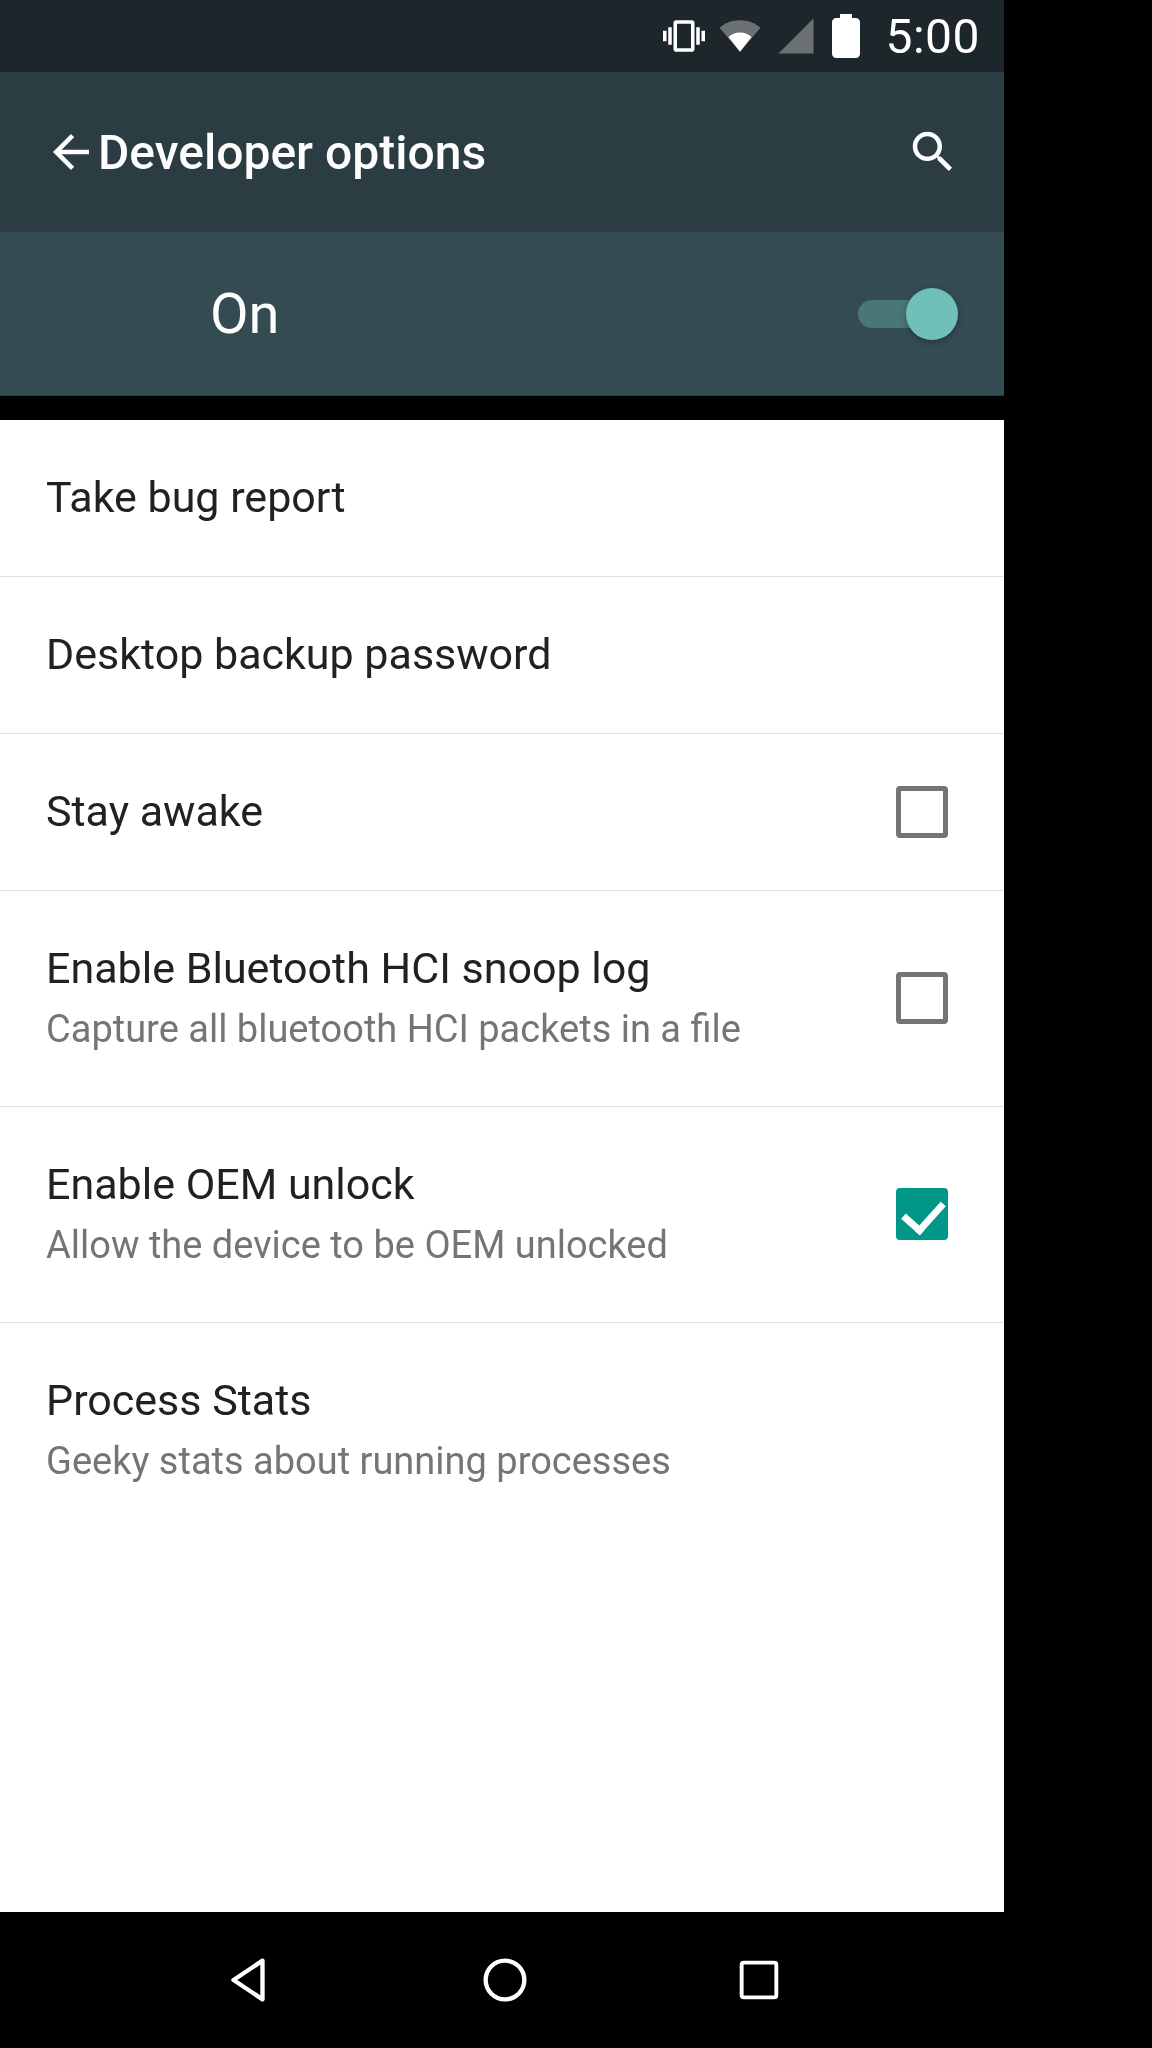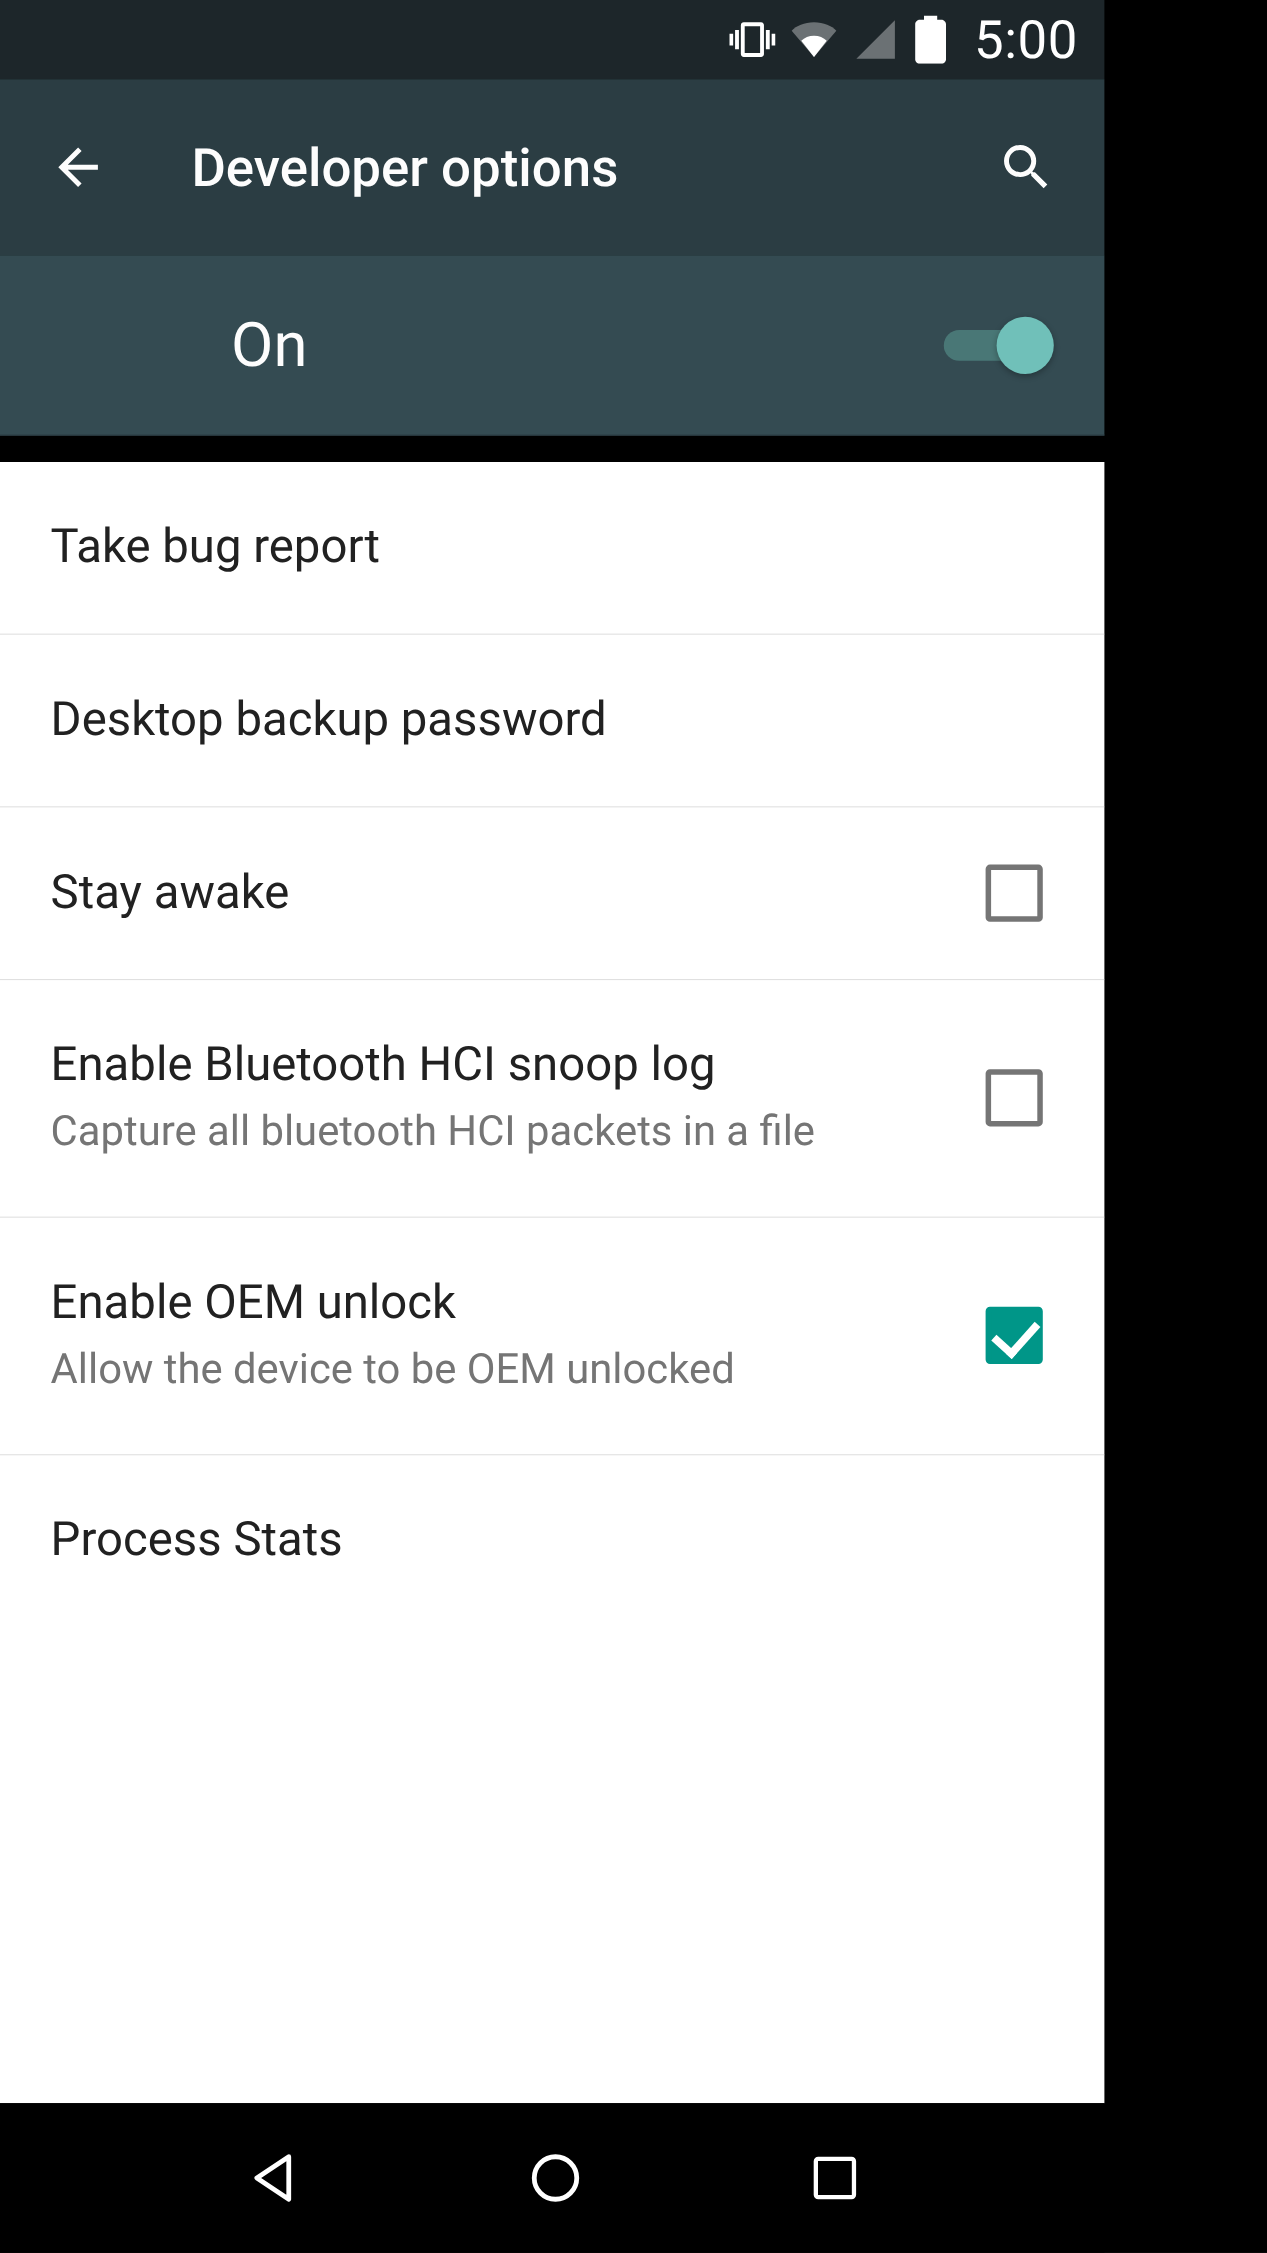--- a/index.html
+++ b/index.html
@@ -5,21 +5,21 @@
   * { margin: 0; padding: 0; box-sizing: border-box; }
   html, body { width: 1152px; height: 2048px; font-family: Roboto, "Helvetica Neue", Arial, sans-serif; background: #000; overflow: hidden; }
   .screen { width: 1004px; height: 2048px; display: flex; flex-direction: column; }
 
   
   .status-bar { height: 72px; background: #1d262a; display: flex; align-items: center; justify-content: flex-end; padding: 0 24px; gap: 14px; color: #fff; }
   .status-bar .time { font-size: 48px; font-weight: 400; letter-spacing: 0.5px; margin-left: 10px; }
   .status-bar svg { display: block; }
 
   
-  .app-bar { height: 160px; background: #2b3d43; display: flex; align-items: center; padding: 0 44px; gap: 76px; }
+  .app-bar { height: 160px; background: #2b3d43; display: flex; align-items: center; padding: 0 44px; }
   .app-bar .back svg, .app-bar .search svg { display: block; }
   .app-bar .title { color: #fdfdfd; font-size: 48px; font-weight: 500; flex: 1; }
   .app-bar .search { margin-left: auto; }
 
   
   .master-row { height: 164px; background: #344b52; display: flex; align-items: center; padding: 0 46px 0 210px; border-bottom: 1px solid #2b3d43; }
   .master-row .label { color: #fdfdfd; font-size: 56px; font-weight: 400; flex: 1; }
   .switch { width: 100px; height: 52px; position: relative; }
   .switch .track { position: absolute; left: 0; top: 12px; width: 86px; height: 28px; background: #528a86; opacity: 0.7; border-radius: 14px; }
   .switch .thumb { position: absolute; right: 0; top: 0; width: 52px; height: 52px; background: #70c0b9; border-radius: 50%; box-shadow: 0 2px 6px rgba(0,0,0,0.3); }
@@ -126,20 +126,21 @@
       <div class="texts">
         <div class="title">Enable OEM unlock</div>
         <div class="sub">Allow the device to be OEM unlocked</div>
       </div>
       <div class="checkbox checked"></div>
     </div>
 
     <div class="row last">
       <div class="texts">
         <div class="title">Process Stats</div>
+        <div class="sub">Geeky stats about running processes</div>
       </div>
     </div>
 
   </div>
 
   <div class="nav-bar">
     <span>
       <svg width="58" height="58" viewBox="0 0 24 24" fill="none" stroke="#fff" stroke-width="1.8" stroke-linejoin="round">
           <path d="M18 4 L6 12 L18 20 Z"></path>
         </svg>

